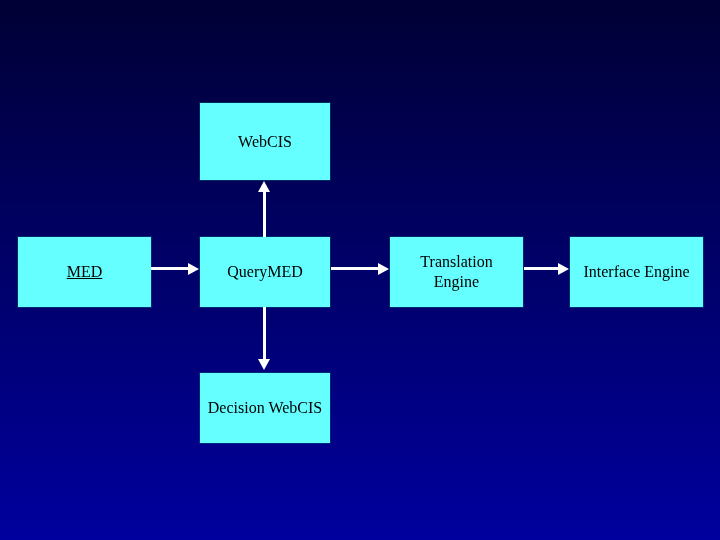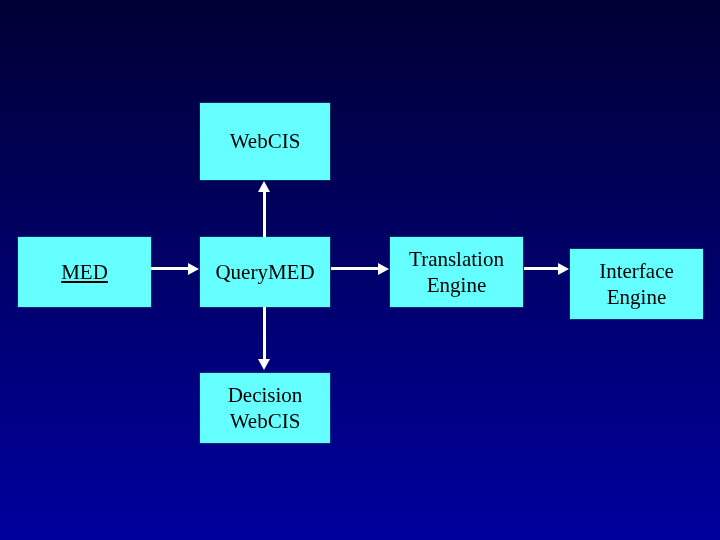--- a/index.html
+++ b/index.html
@@ -32,31 +32,31 @@
     text-shadow: 3px 3px 3px rgba(0,0,0,0.85);
   }
   .node {
     position: absolute;
     background: var(--box-fill);
     color: var(--box-text);
     display: flex;
     align-items: center;
     justify-content: center;
     text-align: center;
-    font-size: 21px;
+    font-size: 16px;
     line-height: 1.25;
     padding: 2px 6px;
     box-sizing: border-box;
     box-shadow: 0 0 0 1px rgba(0, 90, 120, 0.45);
   }
   .node-webcis            { left: 200px; top: 103px; width: 130px; height: 77px; }
   .node-med               { left:  18px; top: 237px; width: 133px; height: 70px; text-decoration: underline; }
   .node-querymed          { left: 200px; top: 237px; width: 130px; height: 70px; }
   .node-translation-table { left: 390px; top: 237px; width: 133px; height: 70px; }
-  .node-interface-engine  { left: 570px; top: 237px; width: 133px; height: 70px; margin-top: 12px; }
+  .node-interface-engine  { left: 570px; top: 237px; width: 133px; height: 70px; }
   .node-decision-support  { left: 200px; top: 373px; width: 130px; height: 70px; }
 
   .arrow-shaft {
     position: absolute;
     background: var(--arrow);
   }
   .arrow-head {
     position: absolute;
     width: 0;
     height: 0;

